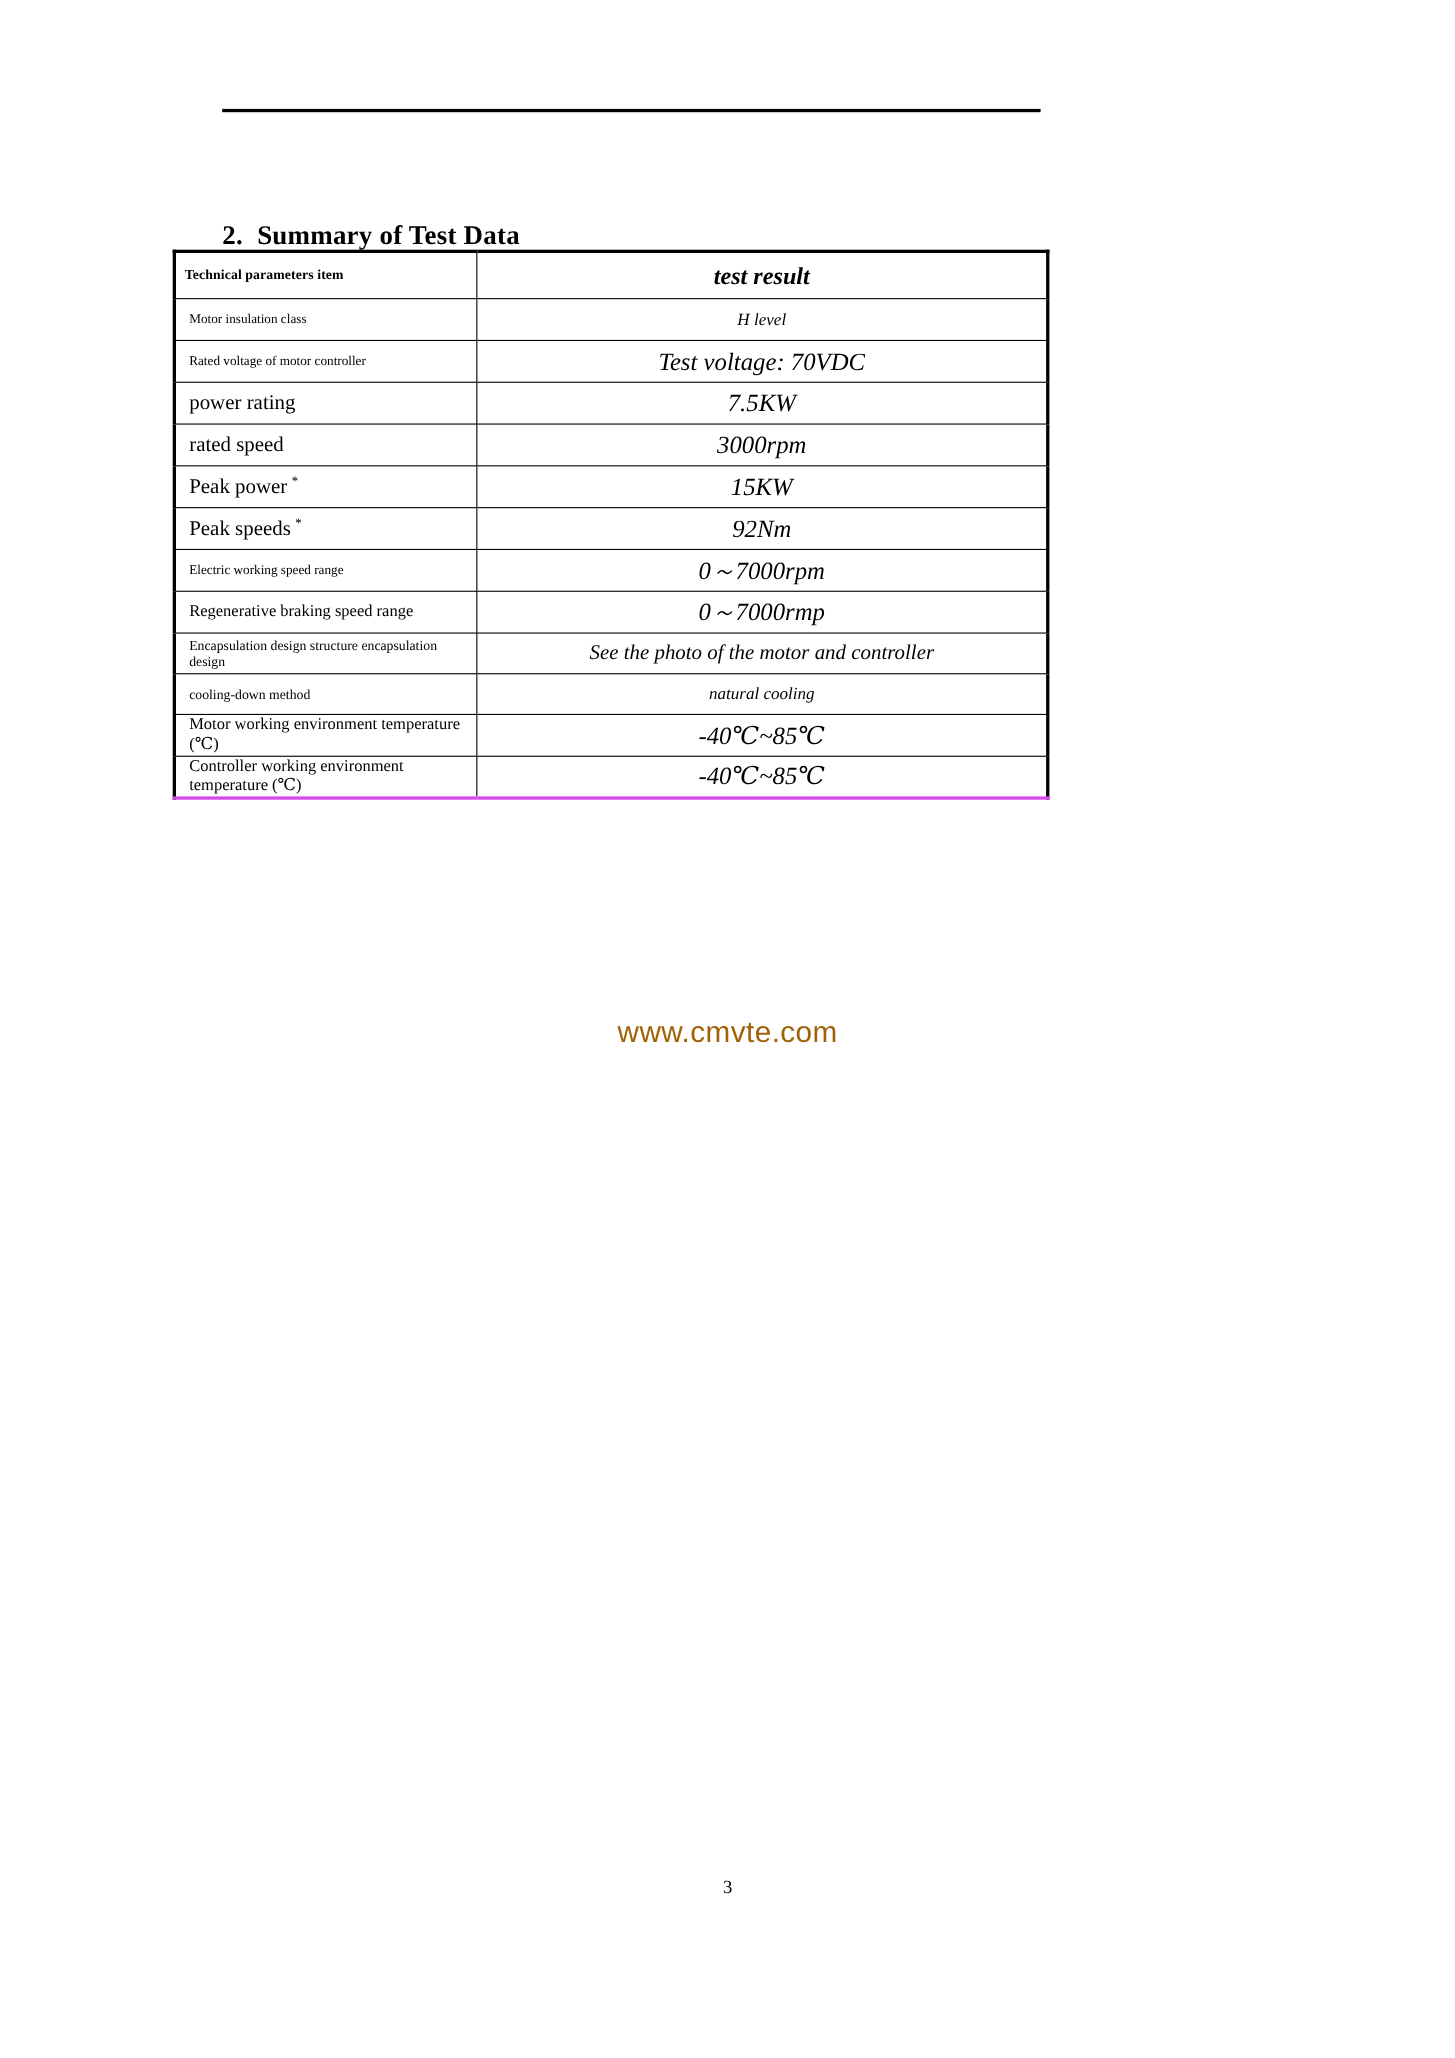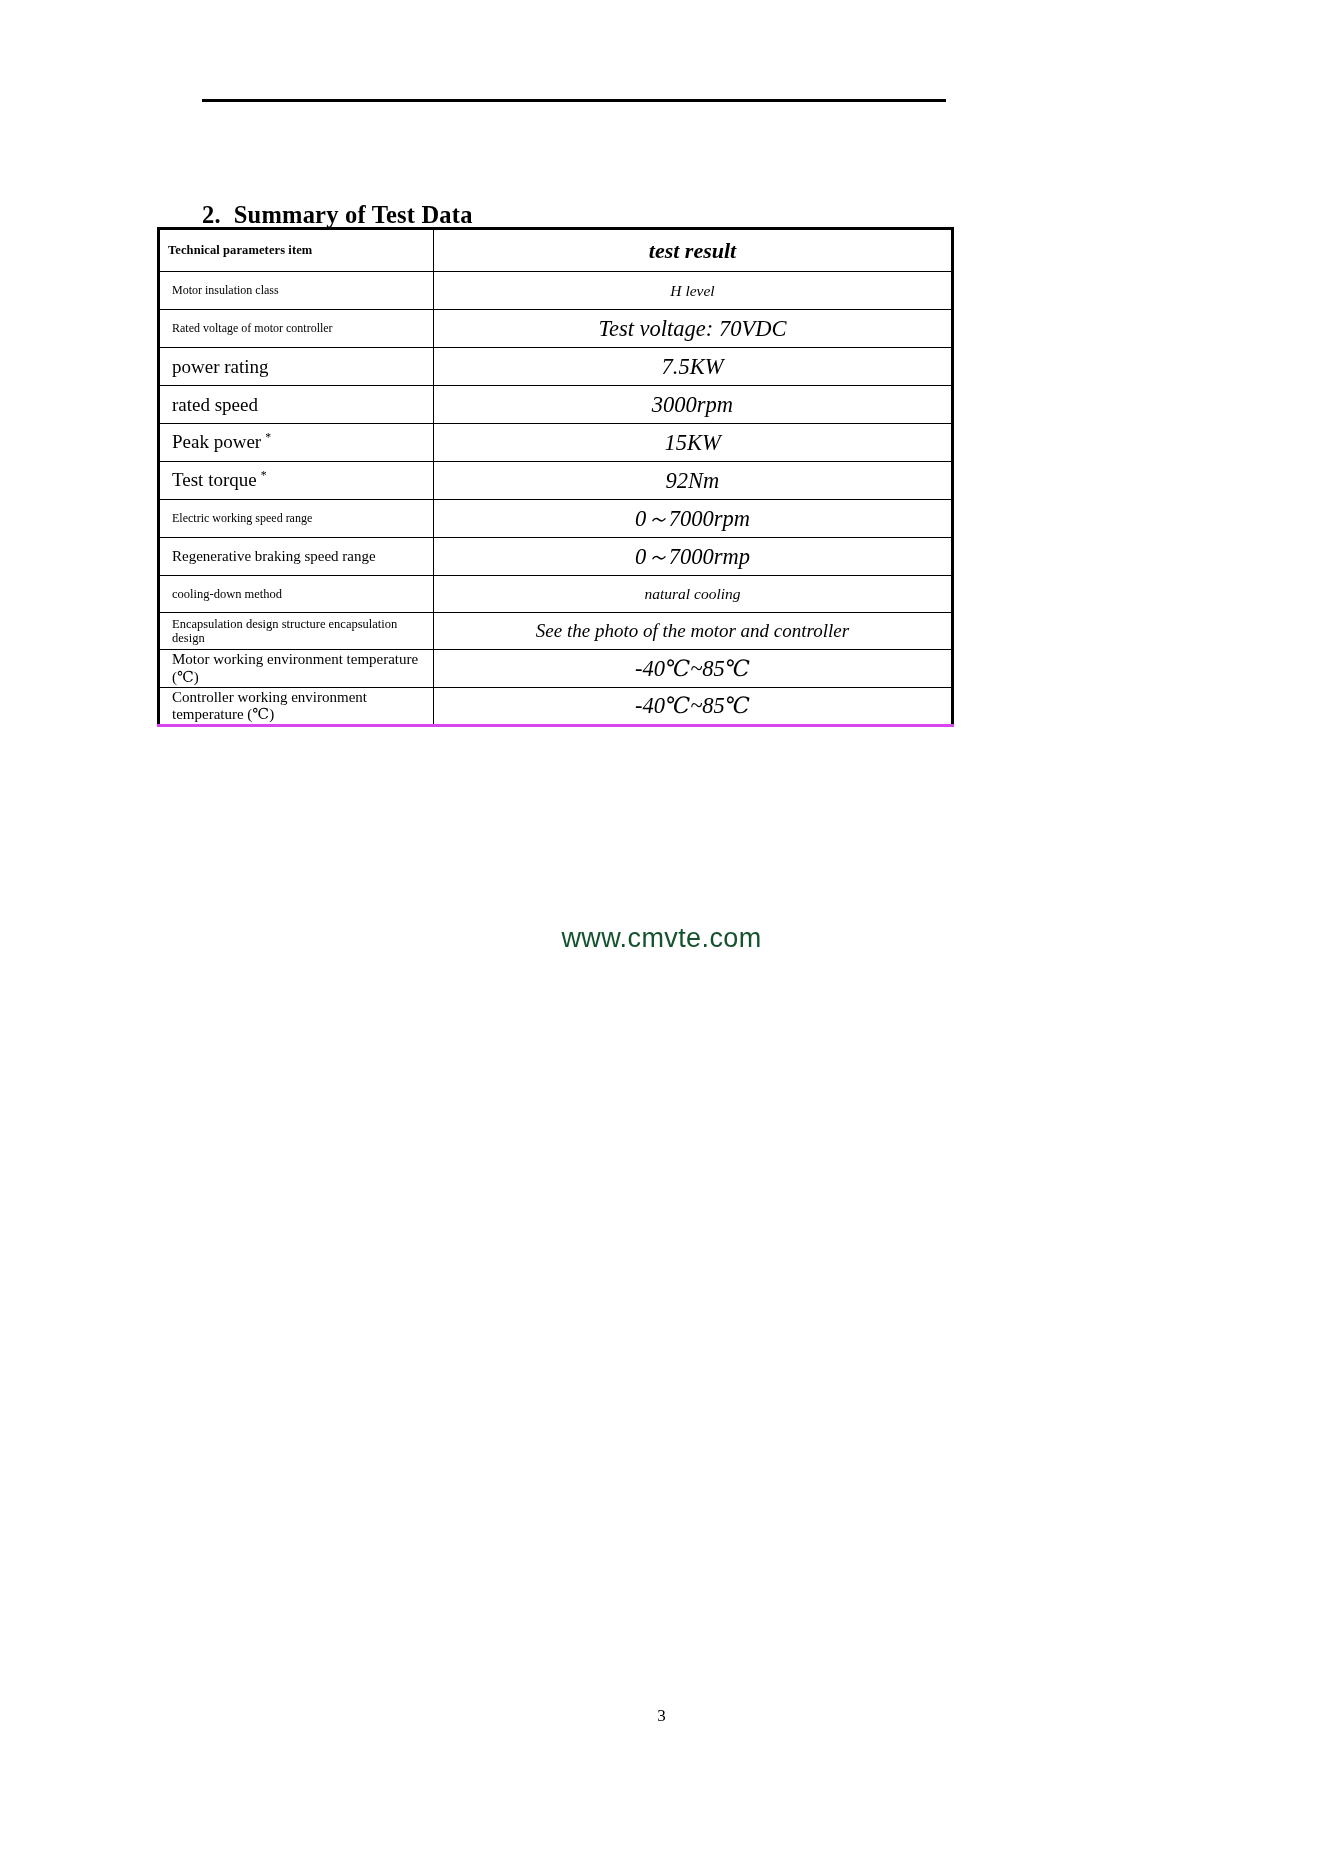--- a/index.html
+++ b/index.html
@@ -114,21 +114,21 @@
 
   
   .watermark-url {
     position: absolute;
     left: 0;
     top: 923px;
     width: 1323px;
     text-align: center;
     font-family: "Liberation Sans", "DejaVu Sans", sans-serif;
     font-size: 27px;
-    color: #14532d;
+    color: #a16207;
     letter-spacing: 0.4px;
   }
 
   
   .page-number {
     position: absolute;
     left: 0;
     top: 1706px;
     width: 1323px;
     text-align: center;
@@ -177,44 +177,44 @@
         <td class="result v-lg">3000rpm</td>
       </tr>
 
 
       <tr class="r-a">
         <td class="param p-lg"><span>Peak power</span><span class="sup-star">*</span></td>
         <td class="result v-lg">15KW</td>
       </tr>
 
       <tr class="r-a">
-        <td class="param p-lg"><span>Test torque</span><span class="sup-star">*</span></td>
+        <td class="param p-lg"><span>Peak speeds</span><span class="sup-star">*</span></td>
         <td class="result v-lg">92Nm</td>
       </tr>
 
       <tr class="r-a">
         <td class="param p-md">Electric working speed range</td>
         <td class="result v-lg">0～7000rpm</td>
       </tr>
 
       <tr class="r-a">
         <td class="param p-sm">Regenerative braking speed range</td>
         <td class="result v-lg">0～7000rmp</td>
+      </tr>
+
+      <tr class="r-b">
+        <td class="param p-xs">Encapsulation design structure encapsulation design</td>
+        <td class="result v-md">See the photo of the motor and controller</td>
       </tr>
 
       <tr class="r-b">
         <td class="param p-xs">cooling-down method</td>
         <td class="result v-sm">natural cooling</td>
       </tr>
 
-      <tr class="r-b">
-        <td class="param p-xs">Encapsulation design structure encapsulation design</td>
-        <td class="result v-md">See the photo of the motor and controller</td>
-      </tr>
-
       <tr class="r-a">
         <td class="param p-sm">Motor working environment temperature (℃)</td>
         <td class="result v-lg">-40℃~85℃</td>
       </tr>
 
       <tr class="r-a last">
         <td class="param p-sm">Controller working environment temperature (℃)</td>
         <td class="result v-lg">-40℃~85℃</td>
       </tr>
     </tbody>

